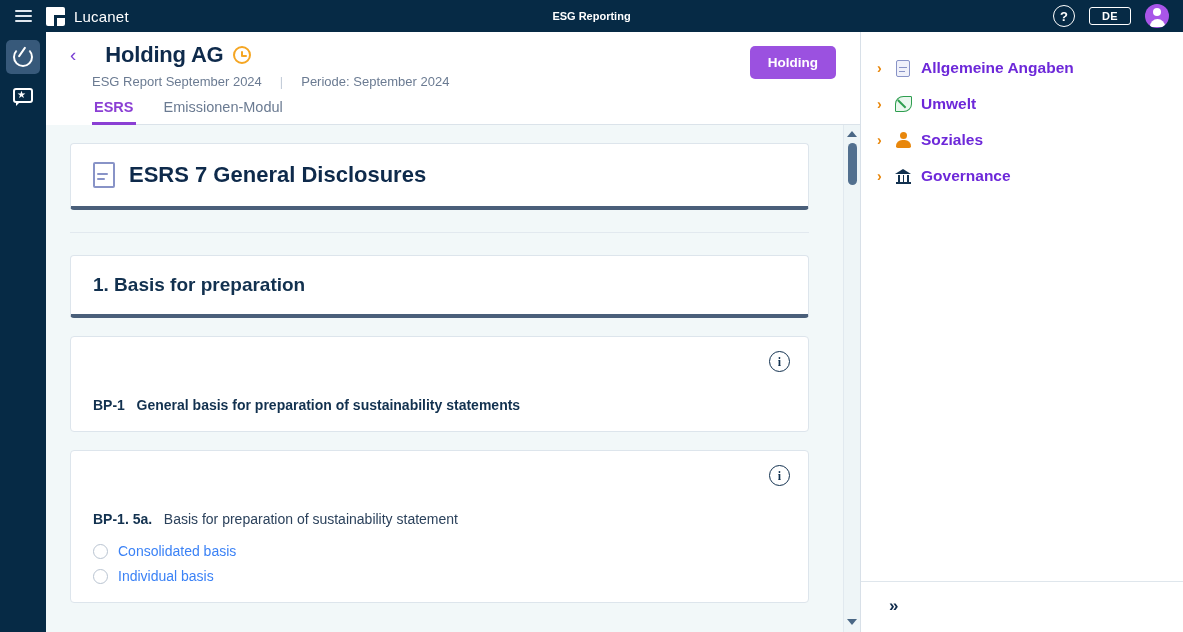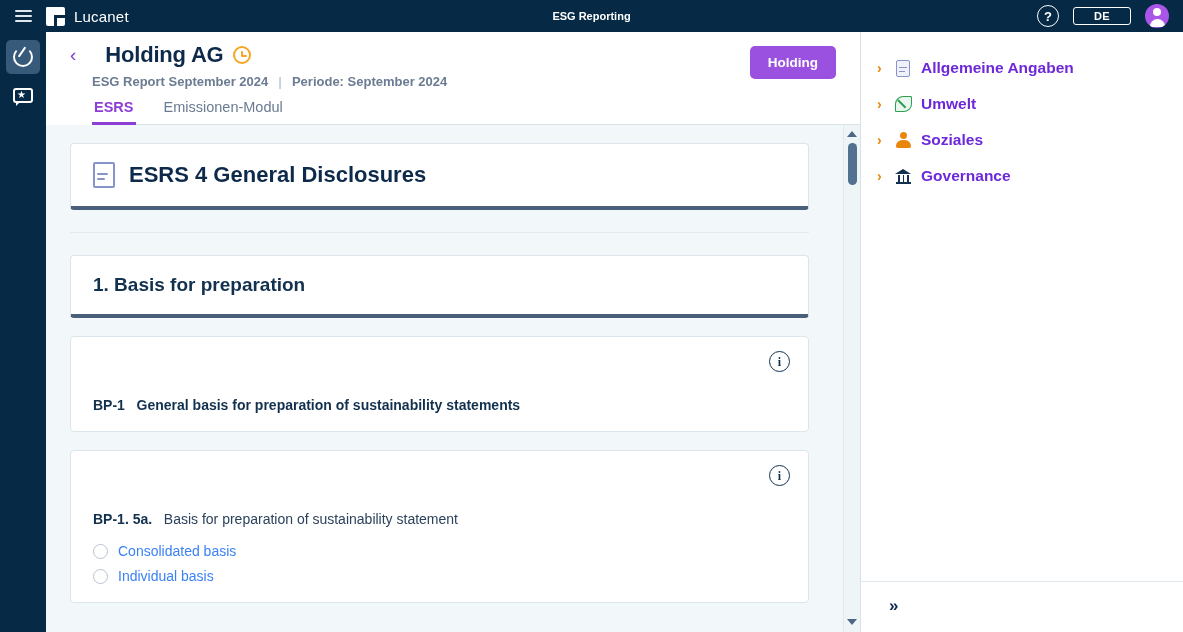--- a/index.html
+++ b/index.html
@@ -30,21 +30,21 @@
   .brand-name { font-size: 15px; font-weight: 400; letter-spacing: .2px; color: #fff; text-align: center; }
   .topbar-title {
     position: absolute; left: 0; right: 0; text-align: center;
     font-size: 11px; font-weight: 700; color: #ffffff; pointer-events: none;
   }
   .topbar-right { margin-left: auto; display: flex; align-items: center; gap: 14px; padding-right: 14px; z-index: 2; }
   .icon-help { width: 22px; height: 22px; border: 1.6px solid #fff; border-radius: 50%;
      display: flex; align-items: center; justify-content: center; font-size: 13px; font-weight: 700;
      color: #fff; cursor: pointer; line-height: 1; }
   .lang-badge { border: 1.6px solid #fff; border-radius: 3px; font-size: 11px; font-weight: 700;
-     padding: 2px 20px; letter-spacing: .4px; cursor: pointer; }
+     padding: 2px 12px; letter-spacing: .4px; cursor: pointer; }
   .avatar { width: 24px; height: 24px; border-radius: 50%; background: #a855e8;
      display: flex; align-items: flex-end; justify-content: center; cursor: pointer; overflow: hidden; position: relative; }
   .avatar::before { content: ""; position: absolute; top: 4px; width: 8px; height: 8px; border-radius: 50%; background: #fff; }
   .avatar::after { content: ""; position: absolute; bottom: 1px; width: 15px; height: 8px;
      border-radius: 8px 8px 0 0; background: #fff; }
 
   
   .body-row { display: flex; flex: 1 1 auto; min-height: 0; }
 
   
@@ -71,21 +71,21 @@
   .title-row { display: flex; align-items: center; gap: 9px; }
   .back-chevron { font-size: 19px; color: #7a3fd4; cursor: pointer; line-height: 1; font-weight: 400;
                   margin-top: -2px; }
   .page-title { font-size: 22px; font-weight: 700; color: #0e2a4b; letter-spacing: -.2px; margin-left: 20px; }
   .clock-icon { width: 18px; height: 18px; border: 2px solid #f5a623; border-radius: 50%;
      position: relative; flex: 0 0 18px; }
   .clock-icon::before { content: ""; position: absolute; left: 6px; top: 3px; width: 2px; height: 6px;
      background: #f5a623; border-radius: 1px; }
   .clock-icon::after { content: ""; position: absolute; left: 7px; top: 7px; width: 5px; height: 2px;
      background: #f5a623; border-radius: 1px; }
-  .subtitle { margin: 6px 0 0 22px; font-size: 13px; color: #6b7b92; display: flex; align-items: center; gap: 10px; font-weight: bold; }
+  .subtitle { margin: 6px 0 0 22px; font-size: 13px; color: #6b7b92; display: flex; align-items: center; gap: 18px; }
   .subtitle .sep { color: #c3ccd8; }
   .tabs { margin: 10px 0 0 22px; display: flex; gap: 26px; border-bottom: 1px solid #dbe3ea;
           position: relative; }
   .tab { font-size: 14.5px; padding: 0 2px 7px 2px; color: #6b7b92; cursor: pointer;
          border-bottom: 3px solid transparent; margin-bottom: -1px; }
   .tab.active { color: #8b3fd4; font-weight: 700; border-bottom-color: #8b3fd4; }
   .submit-btn {
     position: absolute; right: 24px; top: 14px; background: #9b51e0; color: #fff;
     border: none; border-radius: 5px; padding: 9px 18px; font-size: 13.5px; font-weight: 700;
     cursor: pointer; font-family: "Liberation Sans", sans-serif;
@@ -239,21 +239,21 @@
       <div class="content-wrap">
         <div class="content">
 
           <div class="card accent">
             <div class="card-head-row">
               <div class="doc-icon">
                 <div class="sheet"></div>
                   <div class="ln ln1"></div>
                   <div class="ln ln2"></div>
               </div>
-              <div class="card-title-lg">ESRS 4 General Disclosures</div>
+              <div class="card-title-lg">ESRS 7 General Disclosures</div>
             </div>
           </div>
 
           <div class="section-divider"></div>
 
           <div class="card accent">
             <div class="card-title-md">1. Basis for preparation</div>
           </div>
 
           <div class="card q-card">

